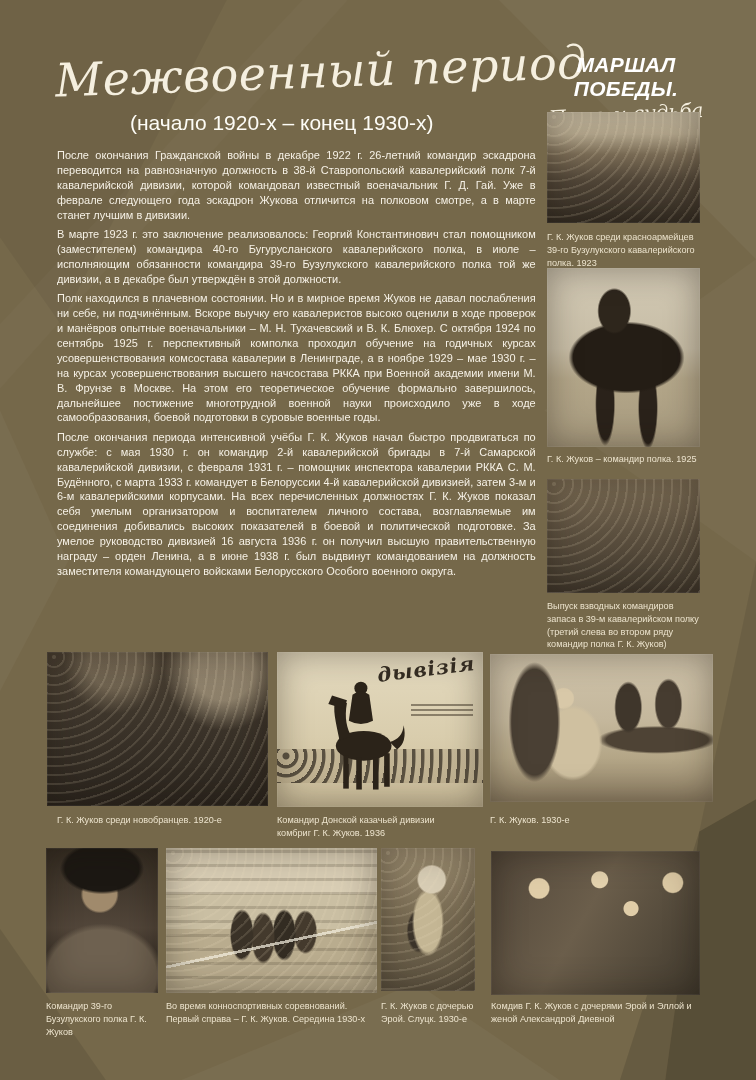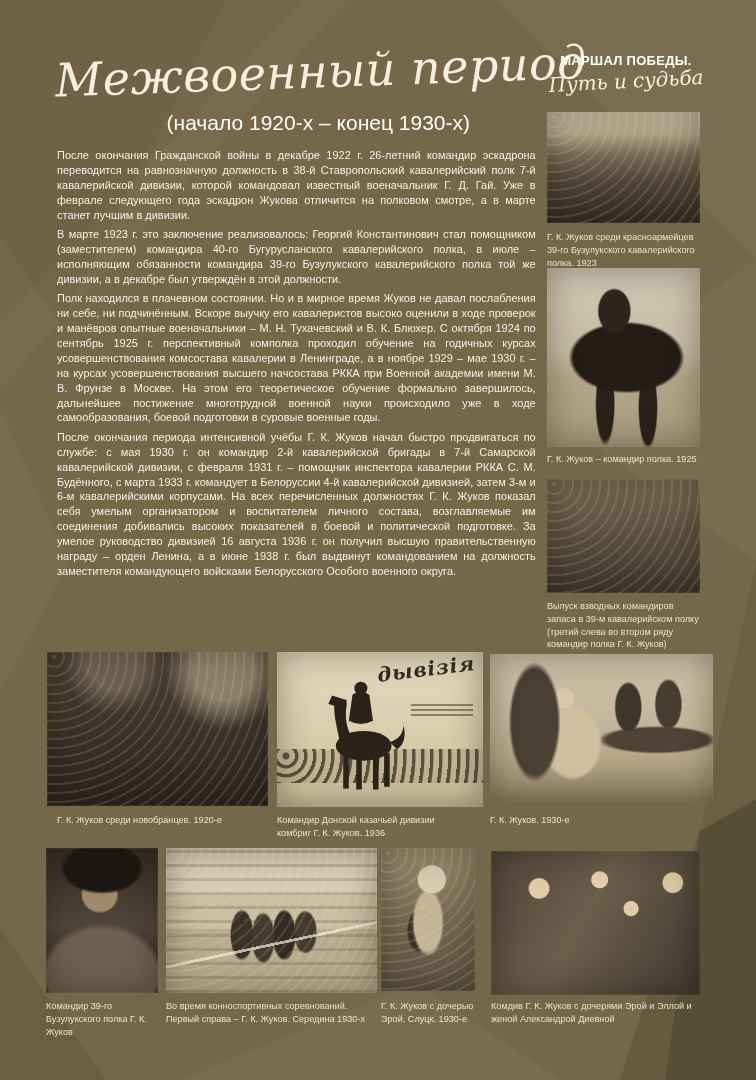--- a/index.html
+++ b/index.html
@@ -24,24 +24,24 @@
   
   .title-script{
     position:absolute;left:55px;top:30px;width:492px;height:86px;
     font-family:"DejaVu Serif",serif;font-style:italic;font-weight:normal;
     font-size:46px;line-height:84px;letter-spacing:.5px;
     color:#f5efdf;text-align:center;white-space:nowrap;
     transform:rotate(-2deg);
   }
   .subtitle{
     position:absolute;left:130px;top:110px;width:340px;
-    font-size:21px;line-height:26px;color:#fdfcf6;text-align:right;
+    font-size:21px;line-height:26px;color:#fdfcf6;text-align:left;
   }
   .brand{position:absolute;left:548px;top:53px;width:156px;text-align:center;}
-  .brand-1{font-weight:bold;font-size:13px;letter-spacing:.3px;color:#ffffff;}
+  .brand-1{font-weight:bold;font-size:21px;letter-spacing:.3px;color:#ffffff;font-style:italic;}
   .brand-2{font-family:"DejaVu Serif",serif;font-style:italic;font-size:20px;
     color:#f5efdf;margin-top:1px;transform:rotate(-3deg);}
 
   
   .article{
     position:absolute;left:57px;top:148px;width:506px;
     transform:scaleX(.946);transform-origin:0 0;
     font-size:11.6px;line-height:14.9px;text-align:justify;
     color:#f6f1e6;
   }

